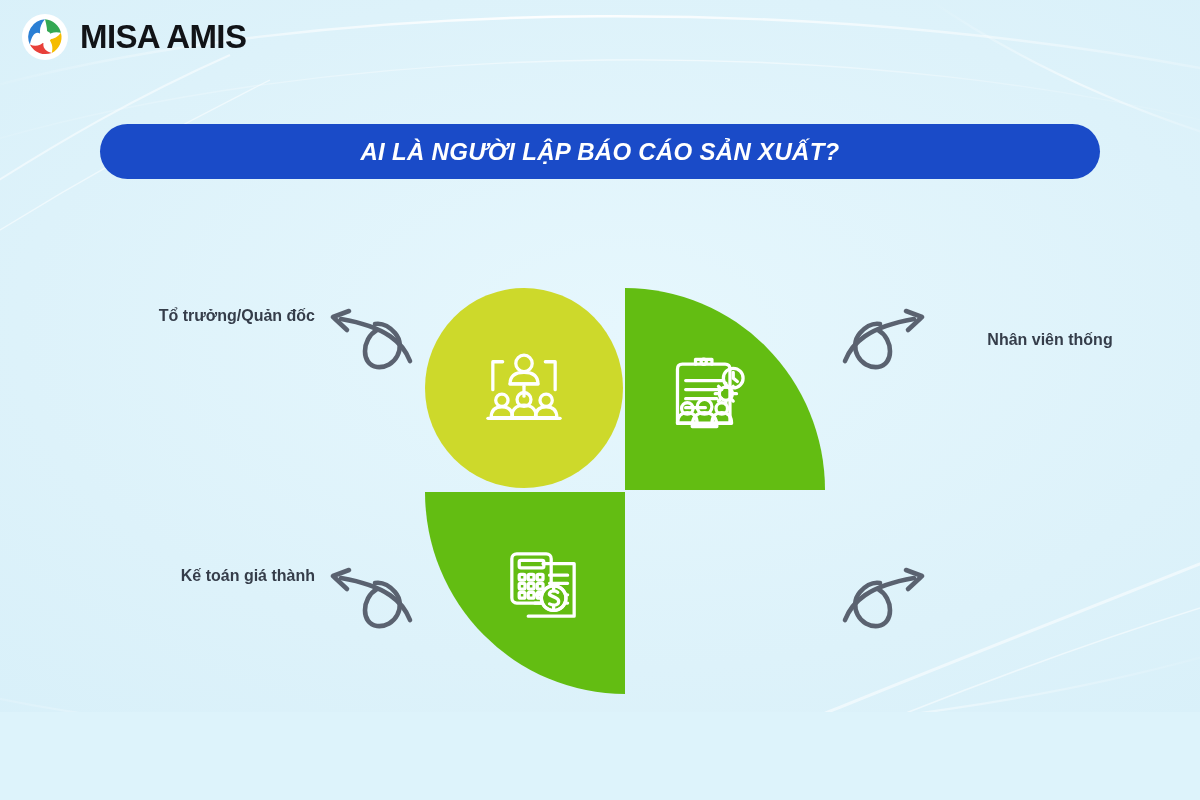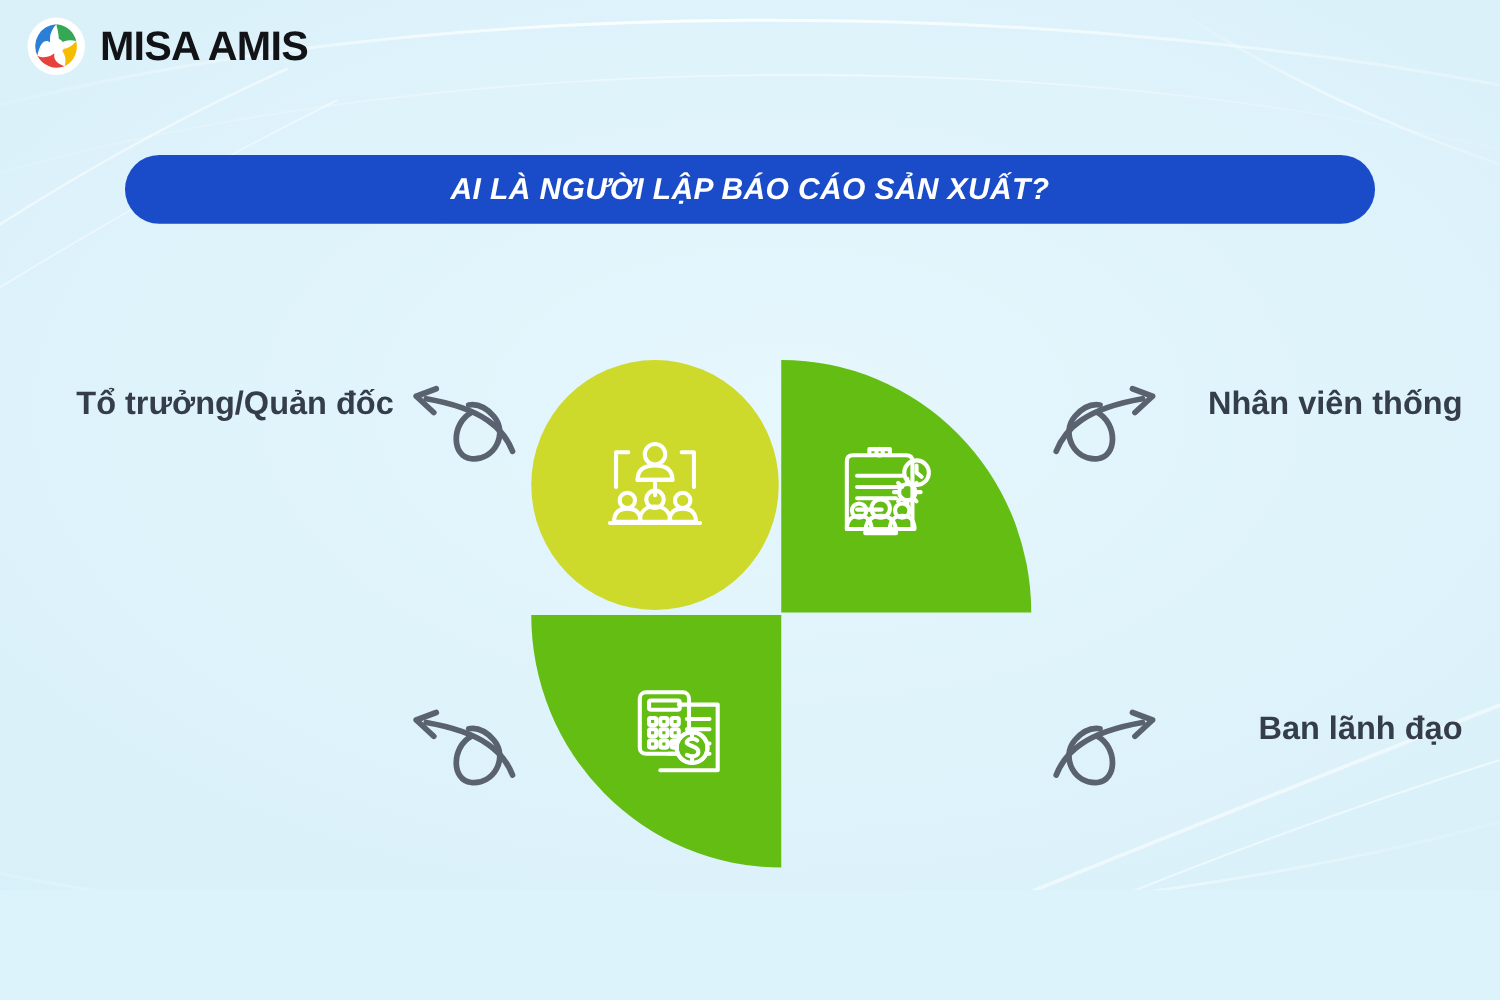--- a/index.html
+++ b/index.html
@@ -146,26 +146,26 @@
   
   .quad-tr .quad-icon { transform: translate(-18px, 8px); }
   .quad-bl .quad-icon { transform: translate(18px, -8px); }
   .quad-br .quad-icon { transform: translate(0, 4px); }
   .quad-tl .quad-icon { transform: translate(0, 0); }
 
   
   .label {
     position: absolute;
     color: #353d4a;
-    font-size: 26px;
+    font-size: 16px;
     font-weight: 700;
     line-height: 1.33;
   }
   .label-left  { text-align: right; }
-  .label-right { text-align: right; }
+  .label-right { text-align: center; margin-top: 24px; }
 
   .label-tl { left: 40px;  top: 305px; width: 275px; }
   .label-bl { left: 40px;  top: 565px; width: 275px; }
   .label-tr { left: 930px; top: 305px; width: 240px; }
   .label-br { left: 930px; top: 565px; width: 240px; }
 
   
   .arrow {
     position: absolute;
     width: 90px;
@@ -230,24 +230,24 @@
   </div>
 
   <div class="label label-left label-tl">
     <div>Tổ trưởng/Quản đốc</div>
   </div>
 
   <div class="label label-right label-tr">
     <div>Nhân viên thống</div>
   </div>
 
-
-  <div class="label label-right label-br">
-    <div>Ban lãnh đạo</div>
-  </div>
+  <div class="label label-left label-bl">
+    <div>Kế toán giá thành</div>
+  </div>
+
 
   <svg class="arrow arrow-tl" viewBox="0 0 90 70" aria-hidden="true">
     <g fill="none" stroke="#5a6270" stroke-width="4.6" stroke-linecap="round" stroke-linejoin="round">
       <path d="M85,58 C 78,40 62,24 16,16"></path>
       <path d="M8,14 L24,8 M8,14 L22,27"></path>
       <path d="M52,27 C 36,36 36,62 52,64 C 70,66 82,44 70,30 C 63,22 56,20 50,21"></path>
     </g>
   </svg>
 
   <svg class="arrow arrow-bl" viewBox="0 0 90 70" aria-hidden="true">

